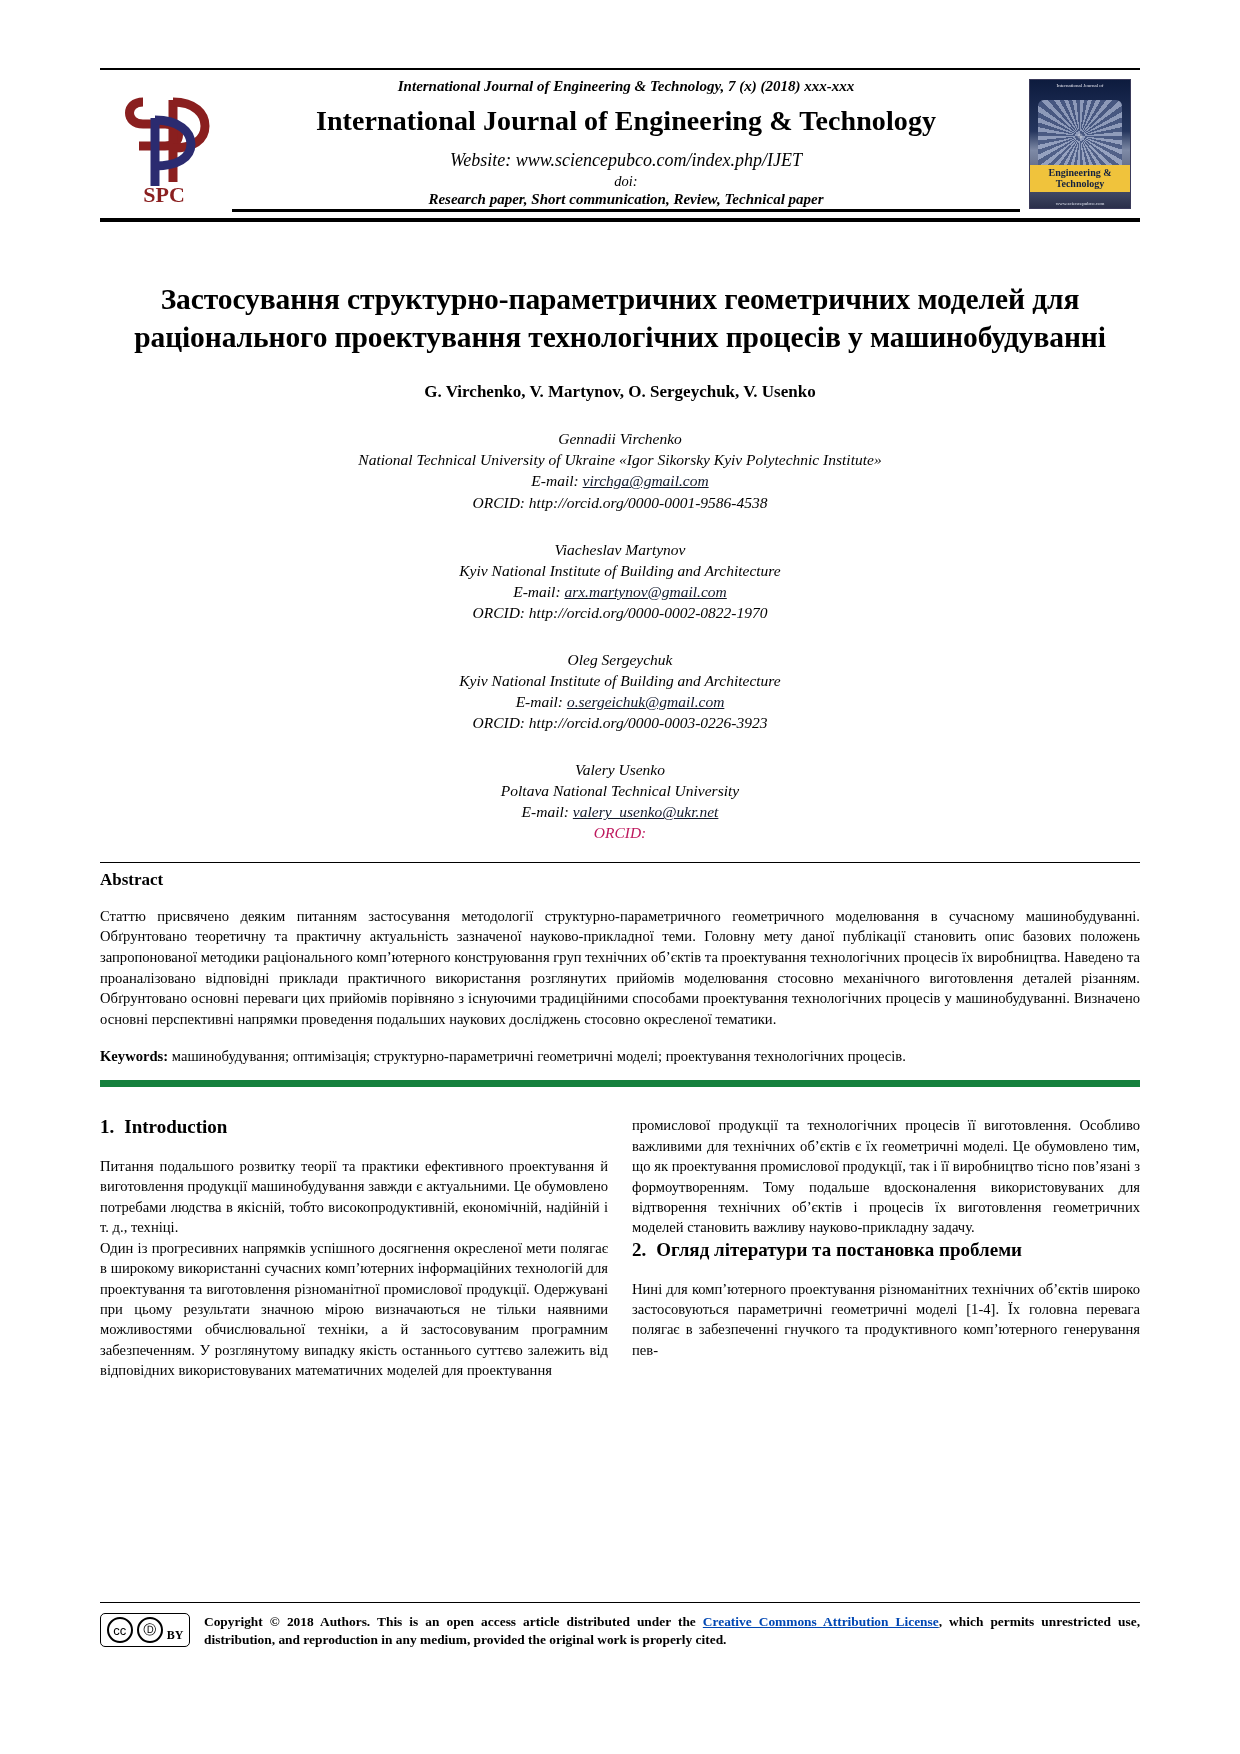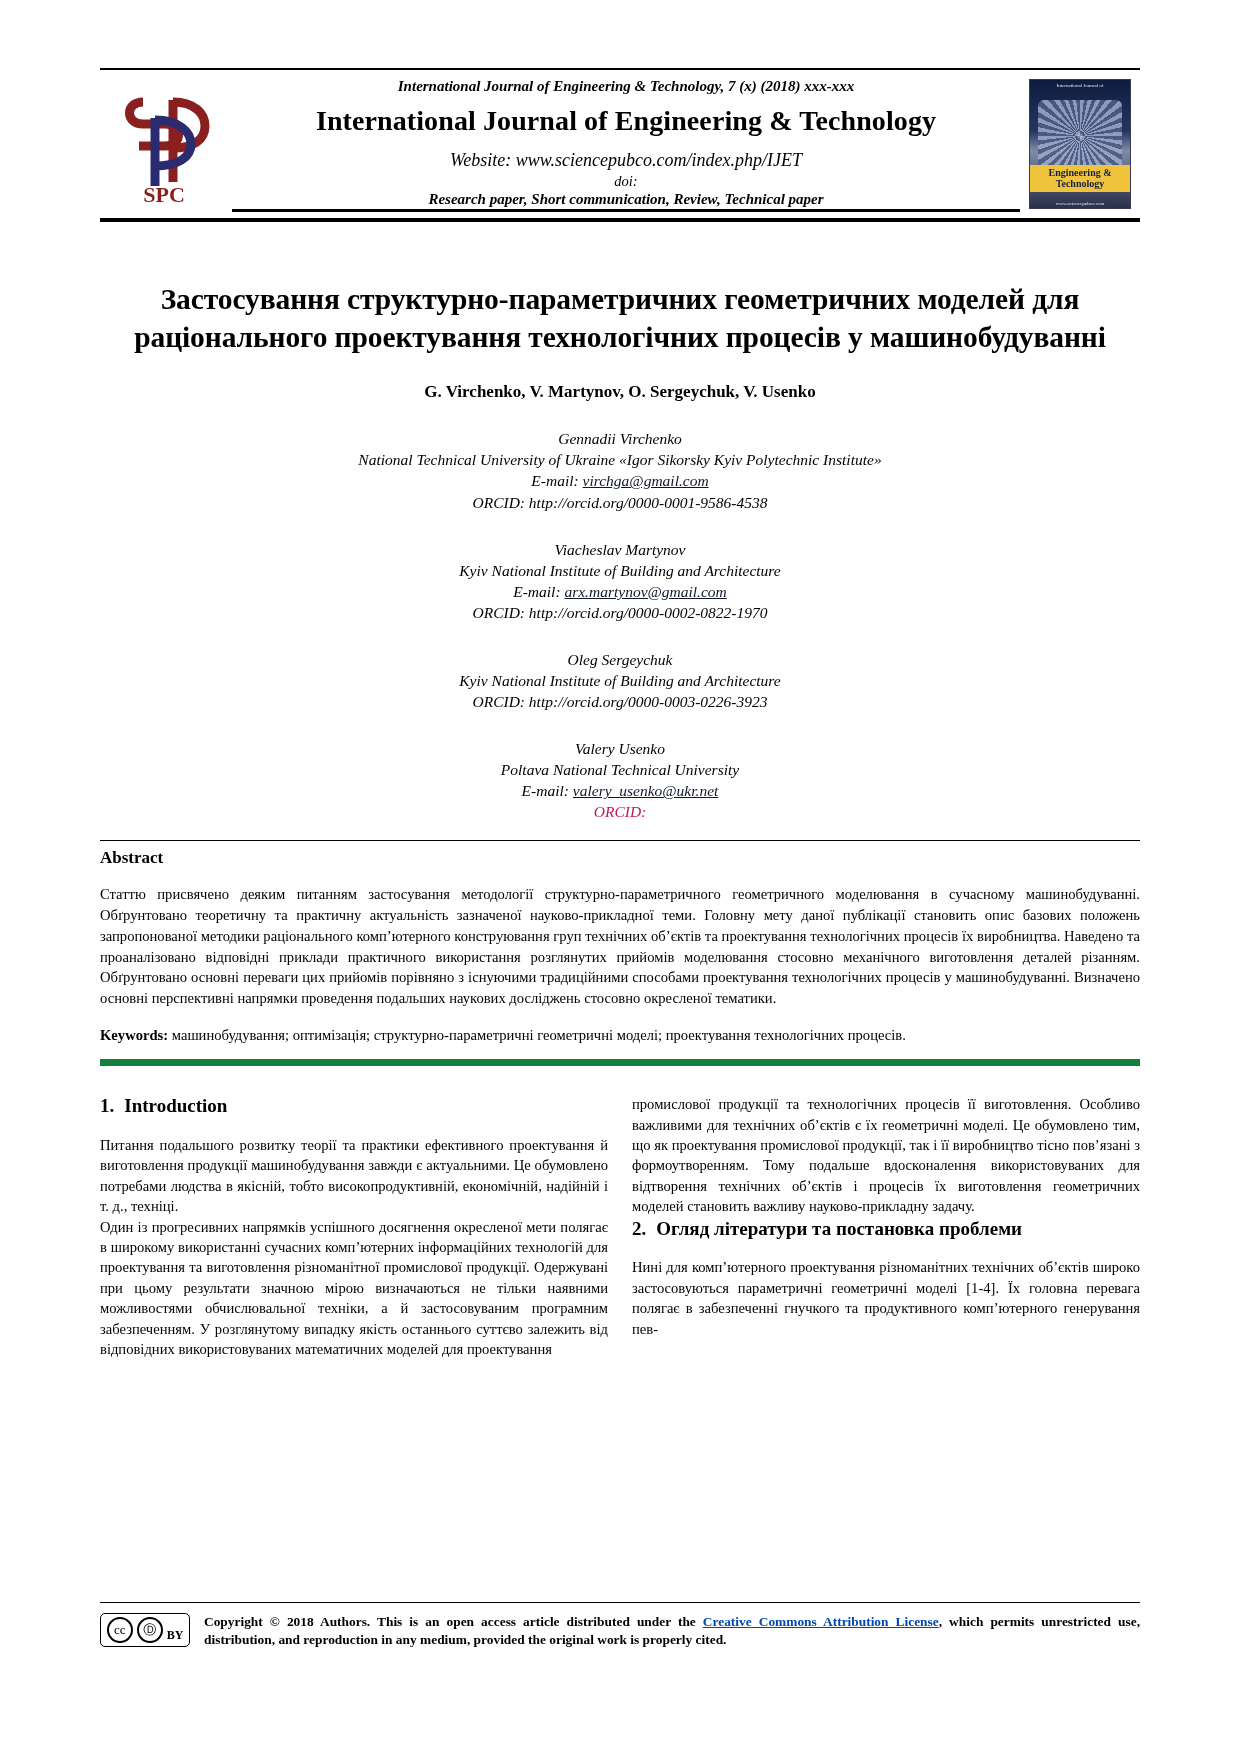--- a/index.html
+++ b/index.html
@@ -242,21 +242,21 @@
     justify-content: center;
     gap: 4px;
     background: #fff;
   }
   .cc-circle {
     width: 22px; height: 22px;
     border: 2px solid #000;
     border-radius: 50%;
     font-size: 13px;
     display: flex; align-items: center; justify-content: center;
-    font-family: Liberation Serif, serif;
+    font-family: Liberation Sans, sans-serif;
   }
   .cc-by-text {
     font-size: 12px;
     font-weight: bold;
     line-height: 1;
     margin-top: 10px;
   }
   .footer-text {
     font-size: 13.4px;
     line-height: 1.32;
@@ -333,20 +333,24 @@
       <div>
         <span>E-mail:</span>
         <a class="mail" href="#">arx.martynov@gmail.com</a>
       </div>
       <div>ORCID: http://orcid.org/0000-0002-0822-1970</div>
     </div>
 
     <div class="affil-block">
       <div class="name">Oleg Sergeychuk</div>
       <div class="org">Kyiv National Institute of Building and Architecture</div>
+      <div>
+        <span>E-mail:</span>
+        <a class="mail" href="#">o.sergeichuk@gmail.com</a>
+      </div>
       <div>ORCID: http://orcid.org/0000-0003-0226-3923</div>
     </div>
 
     <div class="affil-block">
       <div class="name">Valery Usenko</div>
       <div class="org">Poltava National Technical University</div>
       <div>
         <span>E-mail:</span>
         <a class="mail" href="#">valery_usenko@ukr.net</a>
       </div>

